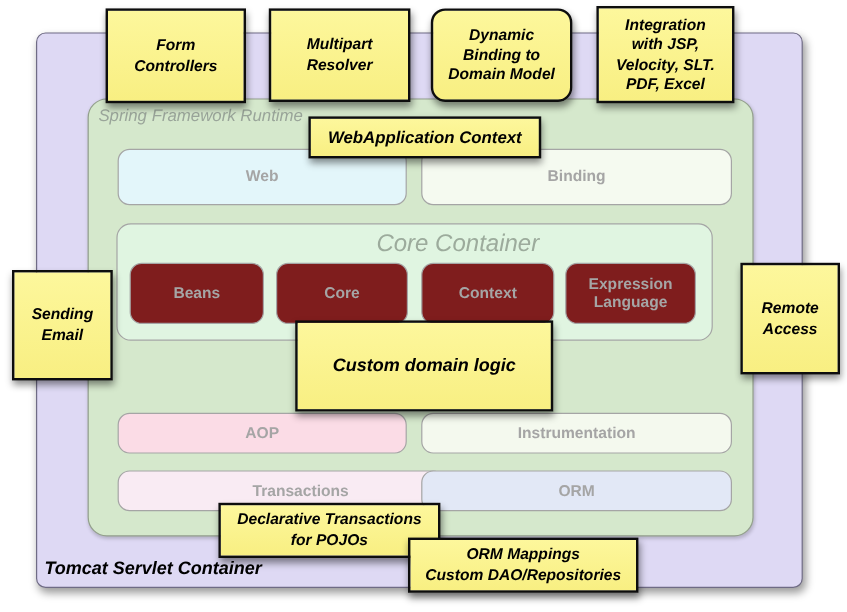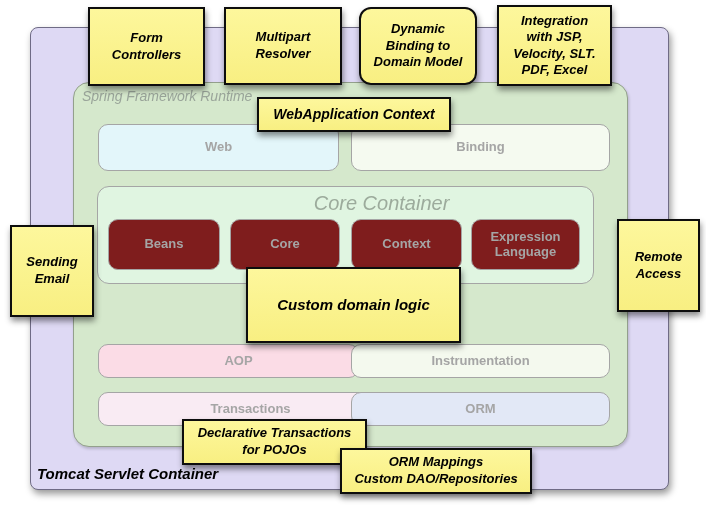--- a/index.html
+++ b/index.html
@@ -39,21 +39,21 @@
   #core-container{left:23px; top:103px; width:495px;height:96px;background:#e0f5e1;border-radius:12px;}
   #core-container-label{
     position:absolute;left:0;top:5px;width:100%;text-align:center;
     font-size:20px;font-style:italic;font-weight:normal;color:#9cab9c;padding-left:36px;
   }
   .subbox{top:32px;height:49px;background:#7f1d1d;}
   #beans     {left:10px; width:110px;}
   #core      {left:132px;width:108px;}
   #context   {left:253px;width:109px;}
   #expression{left:373px;width:107px;}
-  #aop            {left:24px; top:261px;width:239px;height:32px;background:#fbdce6;padding-left:20px;}
+  #aop            {left:24px; top:261px;width:239px;height:32px;background:#fbdce6;}
   #instrumentation{left:277px;top:261px;width:257px;height:32px;background:#f4f9ee;}
   #transactions   {left:24px; top:309px;width:239px;height:32px;background:#f9ebf3;padding-left:32px;}
   #orm            {left:277px;top:309px;width:257px;height:32px;background:#e2e8f6;}
   
   .note{
     position:absolute;z-index:20;
     background:linear-gradient(#fdf79c,#f8ef82);
     border:2px solid #0d0d0d;
     box-shadow:1px 4px 6px rgba(0,0,0,0.45);
     display:flex;align-items:center;justify-content:center;text-align:center;

